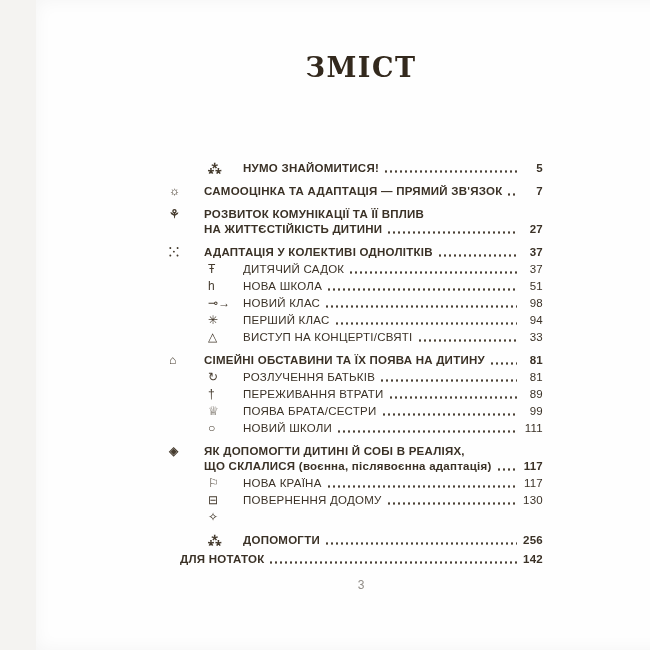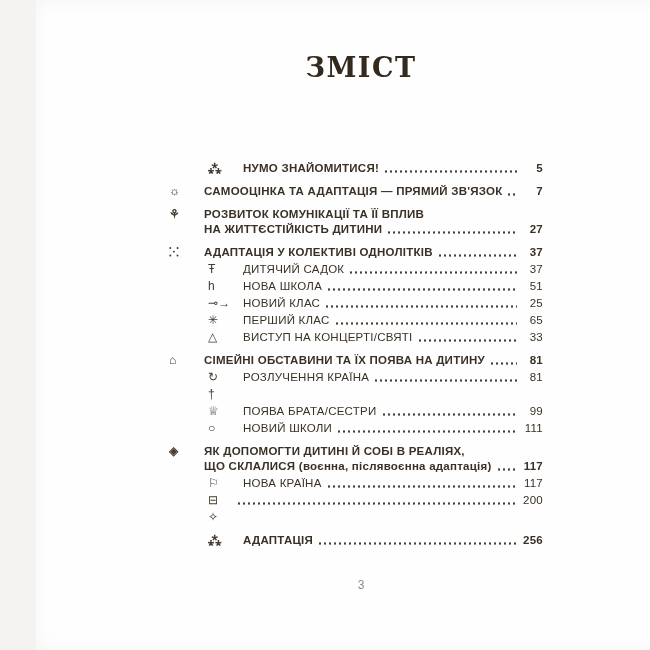--- a/index.html
+++ b/index.html
@@ -120,32 +120,32 @@
       </span>
 
     </span>
   </div>
       <div class="toc-row lvl1">
     <span class="icon">⊸→</span>
     <span class="row-body">
       <span class="row-line line1">
         <span class="label">НОВИЙ КЛАС</span>
         <span class="leader"></span>
-        <span class="pnum">25</span>
+        <span class="pnum">98</span>
       </span>
 
     </span>
   </div>
       <div class="toc-row lvl1">
     <span class="icon">✳</span>
     <span class="row-body">
       <span class="row-line line1">
         <span class="label">ПЕРШИЙ КЛАС</span>
         <span class="leader"></span>
-        <span class="pnum">65</span>
+        <span class="pnum">94</span>
       </span>
 
     </span>
   </div>
       <div class="toc-row lvl1">
     <span class="icon">△</span>
     <span class="row-body">
       <span class="row-line line1">
         <span class="label">ВИСТУП НА КОНЦЕРТІ/СВЯТІ</span>
         <span class="leader"></span>
@@ -162,29 +162,37 @@
         <span class="leader"></span>
         <span class="pnum">81</span>
       </span>
 
     </span>
   </div>
       <div class="toc-row lvl1">
     <span class="icon">↻</span>
     <span class="row-body">
       <span class="row-line line1">
-        <span class="label">РОЗЛУЧЕННЯ КРАЇНА</span>
+        <span class="label">РОЗЛУЧЕННЯ БАТЬКІВ</span>
         <span class="leader"></span>
         <span class="pnum">81</span>
       </span>
 
     </span>
   </div>
       <div class="toc-row lvl1">
     <span class="icon">†</span>
+    <span class="row-body">
+      <span class="row-line line1">
+        <span class="label">ПЕРЕЖИВАННЯ ВТРАТИ</span>
+        <span class="leader"></span>
+        <span class="pnum">89</span>
+      </span>
+
+    </span>
   </div>
       <div class="toc-row lvl1">
     <span class="icon">♕</span>
     <span class="row-body">
       <span class="row-line line1">
         <span class="label">ПОЯВА БРАТА/СЕСТРИ</span>
         <span class="leader"></span>
         <span class="pnum">99</span>
       </span>
 
@@ -223,36 +231,48 @@
         <span class="leader"></span>
         <span class="pnum">117</span>
       </span>
 
     </span>
   </div>
       <div class="toc-row lvl1">
     <span class="icon">⊟</span>
     <span class="row-body">
       <span class="row-line line1">
-        <span class="leader"></span>
-        <span class="pnum">200</span>
+        <span class="label">ПОВЕРНЕННЯ ДОДОМУ</span>
+        <span class="leader"></span>
+        <span class="pnum">130</span>
       </span>
 
     </span>
   </div>
       <div class="toc-row lvl1">
     <span class="icon">✧</span>
   </div>
       <div class="toc-row lvl1 bold gap-section">
     <span class="icon">⁂</span>
     <span class="row-body">
       <span class="row-line line1">
-        <span class="label">АДАПТАЦІЯ</span>
+        <span class="label">ДОПОМОГТИ</span>
         <span class="leader"></span>
         <span class="pnum">256</span>
+      </span>
+
+    </span>
+  </div>
+      <div class="toc-row lvl0 bold gap-small">
+
+    <span class="row-body">
+      <span class="row-line line1">
+        <span class="label">ДЛЯ НОТАТОК</span>
+        <span class="leader"></span>
+        <span class="pnum">142</span>
       </span>
 
     </span>
   </div>
     </div>
 
   <div class="footer-page">3</div>
 </div>
 
 </body></html>

